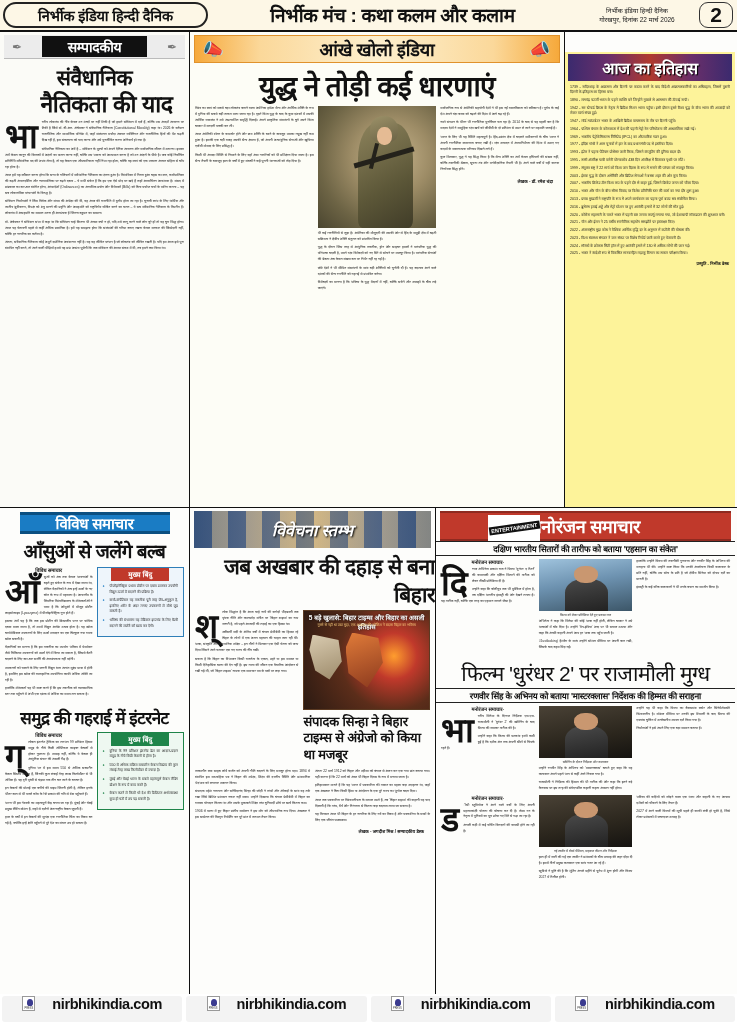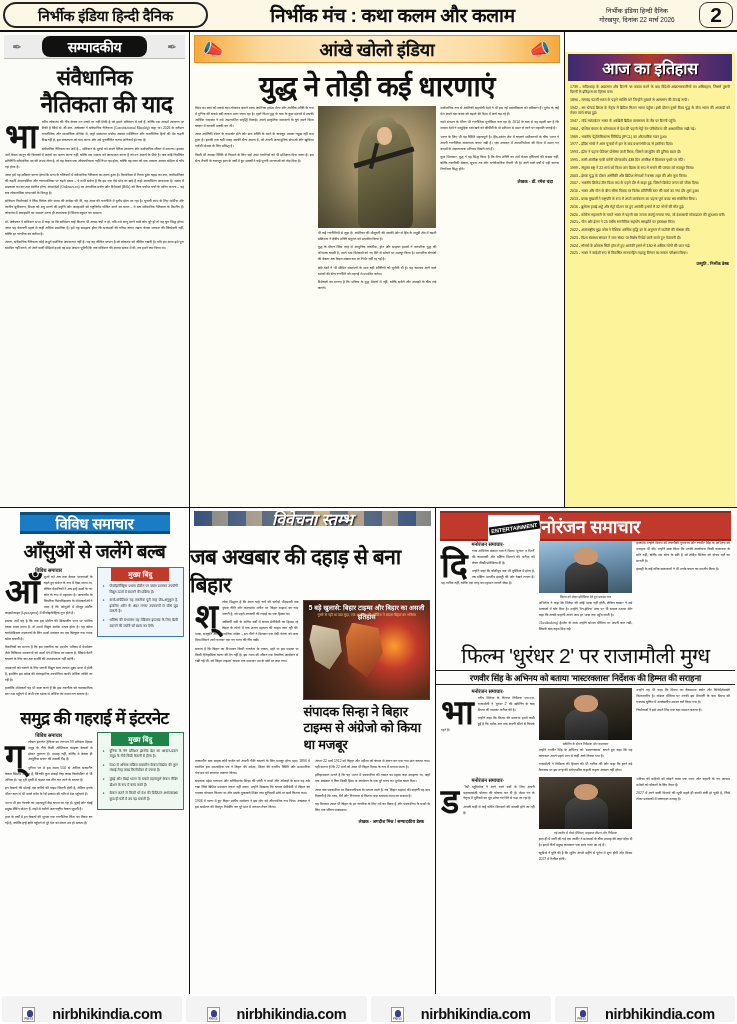--- a/index.html
+++ b/index.html
@@ -39,21 +39,21 @@
   .col-main { width:375px; border-right:1.5px solid #111; background:#fdfdf6; position:relative;}
   .col-hist { width:170px; background:#fdf39a; position:relative;margin-top:20px;}
 
   
   .ed-banner{
     height:24px; margin:3px 4px 0; background:#ececec;
     display:flex; align-items:center; justify-content:center; position:relative;
     border-bottom:1px solid #bbb;
   }
   .ed-banner .tag{
-    background:#111; color:#fff; font-size:14px; font-weight:bold; padding:1px 26px; letter-spacing:-.3px;border-radius:8px;
+    background:#111; color:#fff; font-size:14px; font-weight:bold; padding:1px 26px; letter-spacing:-.3px;
   }
   .ed-banner .quill{ position:absolute; font-size:12px; color:#777;}
   .ed-banner .quill.l{left:8px;} .ed-banner .quill.r{right:8px;}
   .ed-h1{ text-align:center; font-size:21px; font-weight:bold; color:#111; margin-top:4px; letter-spacing:-.4px;}
   .ed-h2{ text-align:center; font-size:23px; font-weight:bold; color:#111; line-height:1.15; margin-bottom:3px; letter-spacing:-.5px;margin-left:24px;}
   .ed-body{ padding:0 5px; position:relative;}
   .dropcap{
     float:left; font-size:34px; font-weight:bold; line-height:.85; margin:2px 4px 0 0; color:#111;
   }
   .tiny{ font-size:3.4px; line-height:1.75; color:#2a2a2a; text-align:justify; }
@@ -127,29 +127,29 @@
   .keybox .kb-title{ background:#c0392b; color:#fff; font-size:7px; font-weight:bold; text-align:center; padding:2px 0; margin:0 auto 3px; width:58px;}
   .keybox ul{ list-style:none; padding:0 5px;}
   .keybox li{ font-size:3.5px; line-height:1.6; margin-bottom:3px; padding-left:7px; position:relative; text-align:justify; color:#1a1a1a;}
   .keybox li::before{ content:"●"; position:absolute; left:0; top:0; font-size:3.5px; color:#1a7cc4;}
   .keybox.green{ border-color:#1e8449; background:#eef8f1;}
   .keybox.green .kb-title{ background:#1e8449; }
   .keybox.green li::before{ color:#1e8449; }
 
   
   .viv-banner{
-    margin:3px 4px 16px; height:15px; position:relative; overflow:hidden;
+    margin:3px 4px 4px; height:37px; position:relative; overflow:hidden;
     background:linear-gradient(90deg,#4a6fa5 0%,#7e94b8 20%,#d9c9a8 50%,#7e94b8 80%,#4a6fa5 100%);
     display:flex; align-items:center; justify-content:center;
   }
   .viv-banner span{ font-size:16px; font-weight:bold; font-style:italic; color:#fff; text-shadow:1px 1px 2px #000; z-index:2;}
   .viv-faces{ position:absolute; inset:0; background:
       repeating-linear-gradient(90deg, rgba(40,60,90,.55) 0 18px, rgba(200,160,90,.45) 18px 34px);
   }
-  .viv-h1{ text-align:left; font-size:21px; font-weight:bold; margin:4px 0 2px; letter-spacing:-.5px; color:#111;}
+  .viv-h1{ text-align:right; font-size:21px; font-weight:bold; margin:4px 0 2px; letter-spacing:-.5px; color:#111;}
   .viv-h2{ font-size:13px; font-weight:bold; line-height:1.25; color:#111; margin:4px 0 3px; letter-spacing:-.2px;}
   .infographic{
     height:100px; margin:0 0 3px;
     background:
       radial-gradient(circle at 72% 46%, #ff9d2e 0%, #c0392b 22%, #5b2d1a 52%, #2b1a12 100%),
       linear-gradient(180deg,#3c2a1c,#1e1410);
     position:relative; overflow:hidden; border:1px solid #5b3a22;
   }
   .ig-title{ position:absolute; top:2px; left:0; right:0; text-align:center; font-size:6.5px; font-weight:bold; color:#fff; text-shadow:0 0 2px #000;}
   .ig-sub{ position:absolute; top:11px; left:0; right:0; text-align:center; font-size:3.6px; color:#ffd27f;}
@@ -187,21 +187,21 @@
   }
   .ph-person::before{
     content:""; position:absolute; left:38%; top:14%; width:25%; height:32%;
     background:#c99770; border-radius:46%; z-index:2;
   }
   .ph-dark{ background:linear-gradient(170deg,#4a4236 0%,#2b261d 60%,#151310 100%); }
   .ph-cap{ font-size:3.2px; text-align:center; color:#333; margin-bottom:2px;}
 
   
   .footer{ position:absolute; left:0; bottom:0; width:737px; height:30px; display:flex; background:#fff;}
-  .wm{ flex:1; display:flex; align-items:flex-end; justify-content:center; gap:17px; background:#f3f3f3; margin:2px 2px; border-radius:3px;}
+  .wm{ flex:1; display:flex; align-items:flex-start; justify-content:center; gap:17px; background:#f3f3f3; margin:2px 2px; border-radius:3px;}
   .wm .logo{
     width:13px; height:15px; background:#fff; border:.5px solid #999; position:relative;
     display:flex; align-items:flex-end; justify-content:center; font-size:2.6px; color:#333;
   }
   .wm .logo::before{ content:""; position:absolute; top:2px; left:3.5px; width:6px; height:7px; background:#3b3b8f; border-radius:50% 50% 40% 40%;}
   .wm .txt{ font-size:14.5px; font-weight:bold; color:#111; letter-spacing:-.4px;}
 </style>
 </head>
 <body>
 
@@ -417,20 +417,21 @@
     </div>
 
     <div class="col-ent">
       <div class="ent-banner">
         <div class="ent-burst">
           <i>ENTERTAINMENT</i>
         </div>
         <span>मनोरंजन समाचार</span>
       </div>
 
+      <div class="ent-sub">दक्षिण भारतीय सितारों की तारीफ को बताया 'एहसान का संकेत'</div>
       <div class="three">
         <div>
           <div class="sublabel">मनोरंजन समाचार-</div>
           <div class="tiny">
             <span class="dropcap">दि</span>
             <p>ग्गज अभिनेता प्रकाश राज ने फिल्म 'धुरंधर: द रिटर्न' की कामयाबी और दक्षिण सितारों की तारीफ को लेकर तीखी प्रतिक्रिया दी है।</p>
             <p>उन्होंने कहा कि बॉलीवुड जब भी मुश्किल में होता है, तब दक्षिण भारतीय इंडस्ट्री की ओर देखने लगता है। यह तारीफ नहीं, बल्कि एक तरह का एहसान जताने जैसा है।</p>
           </div>
         </div>
         <div>

